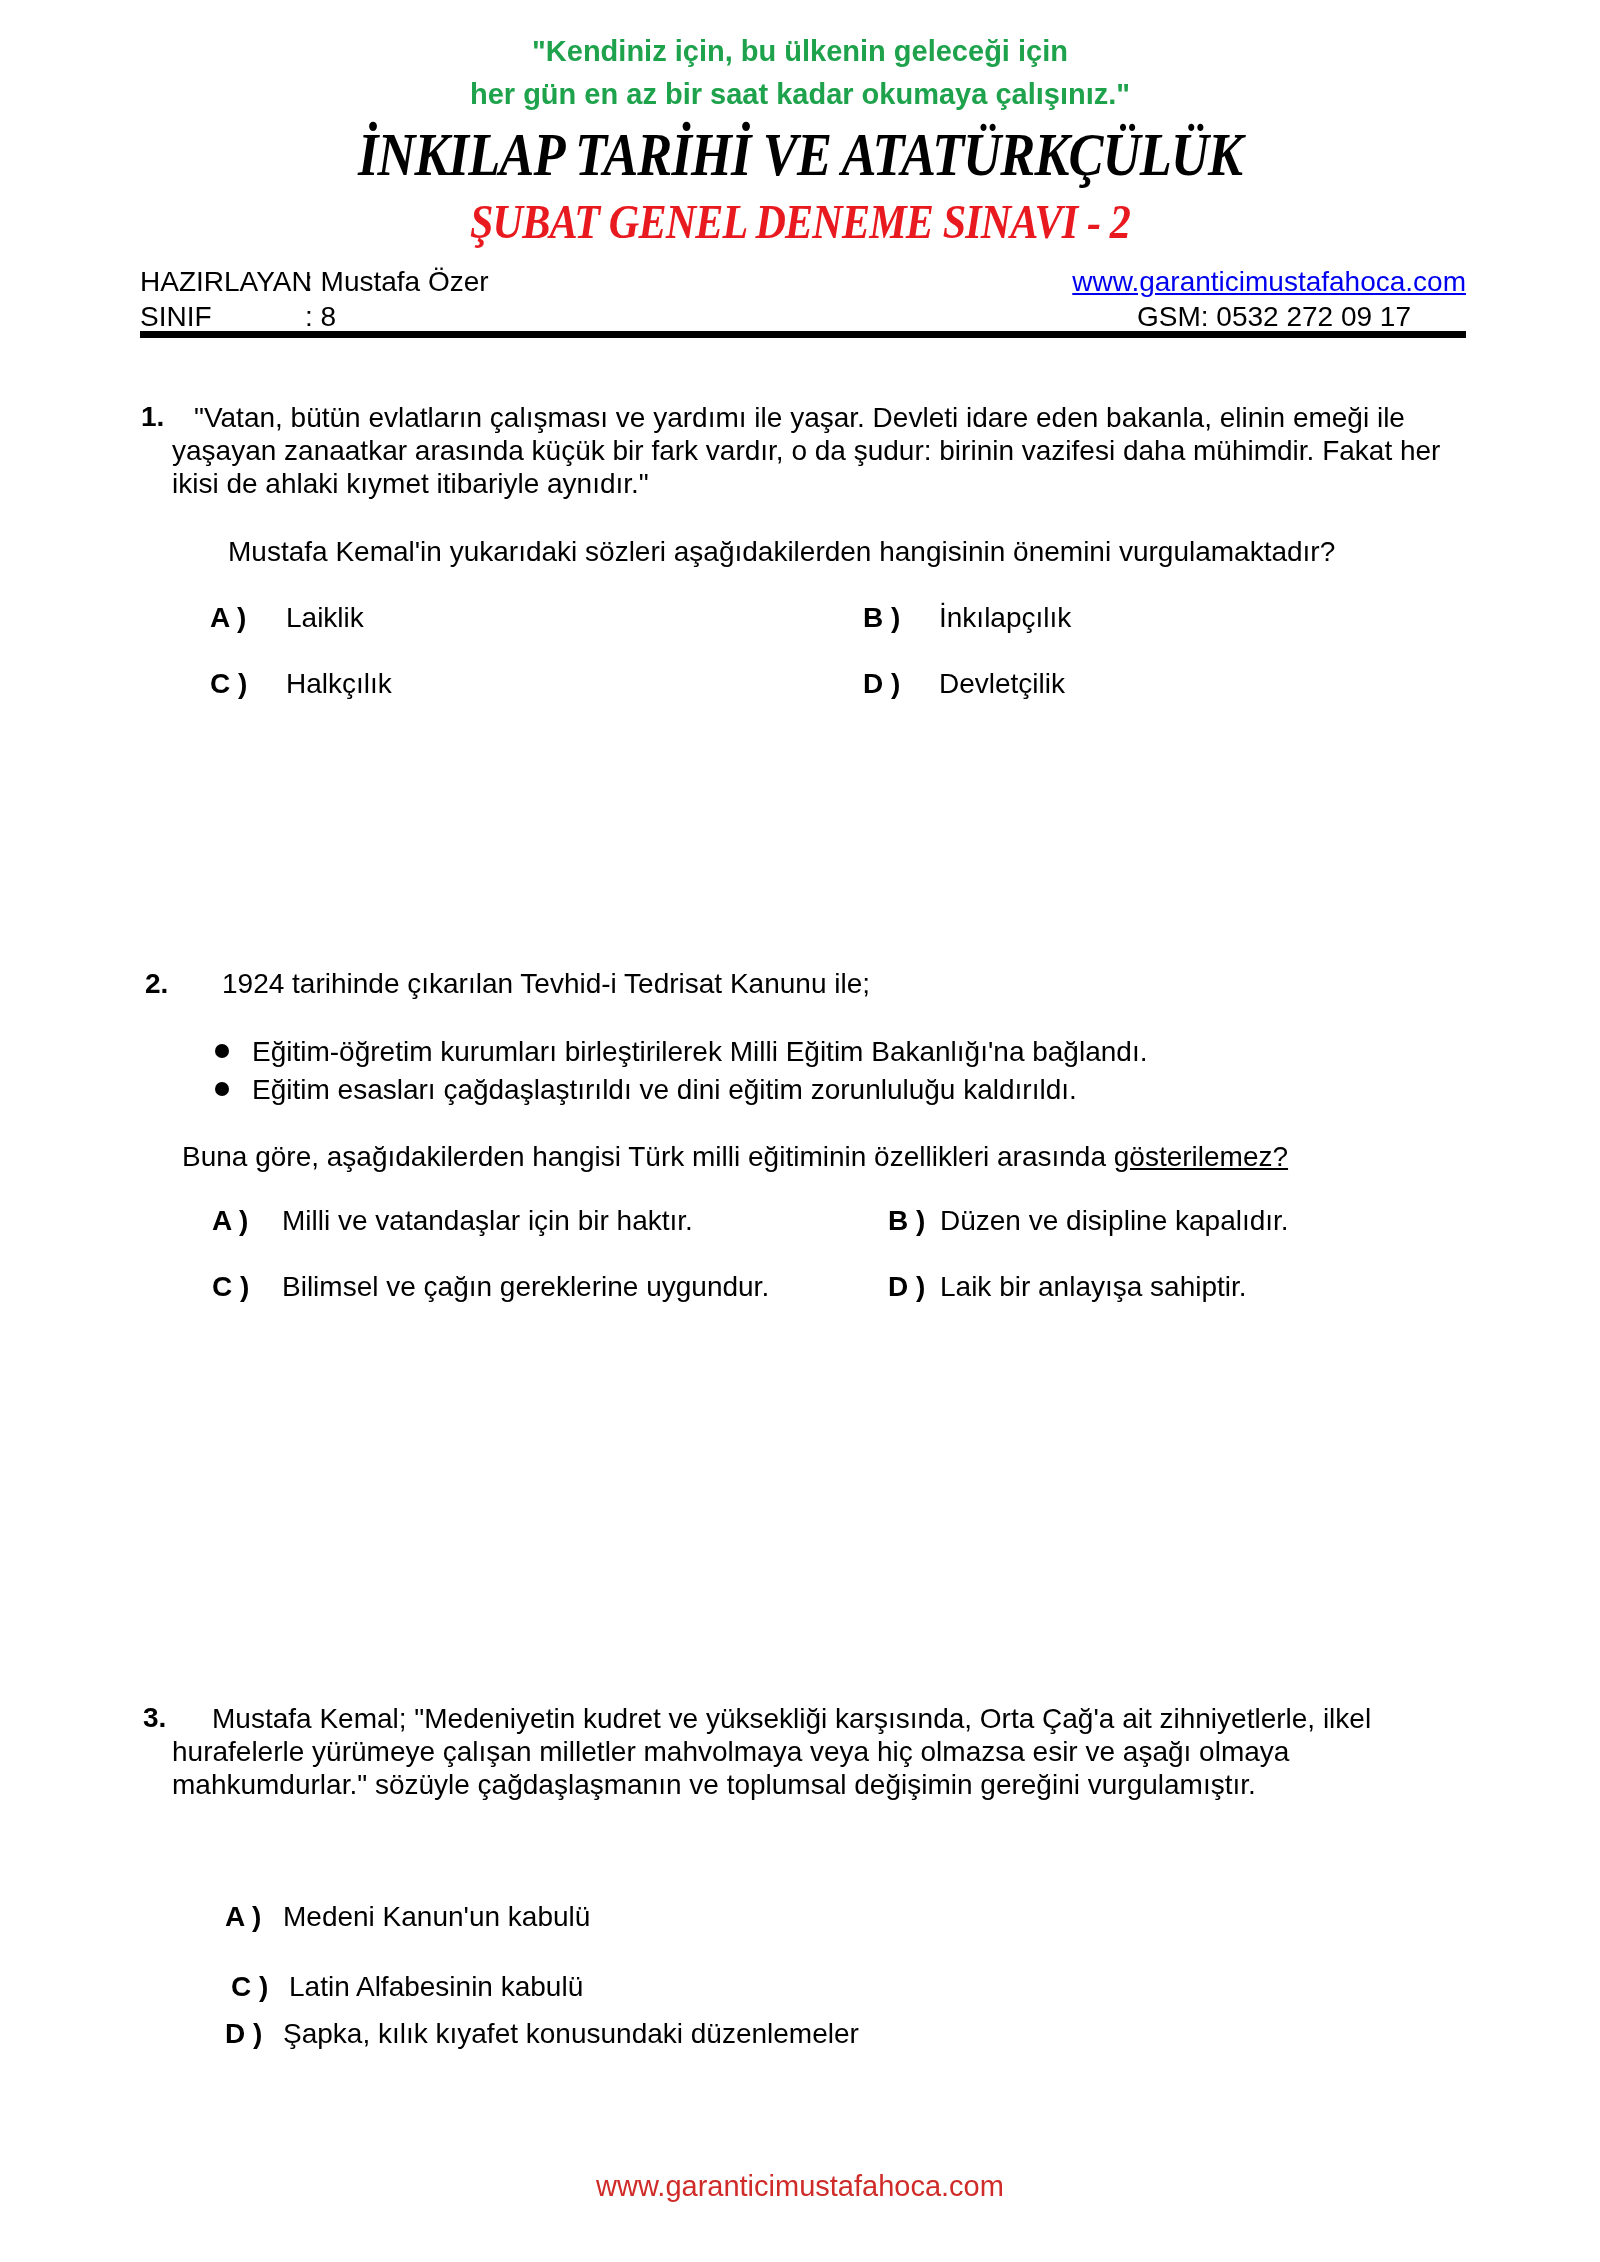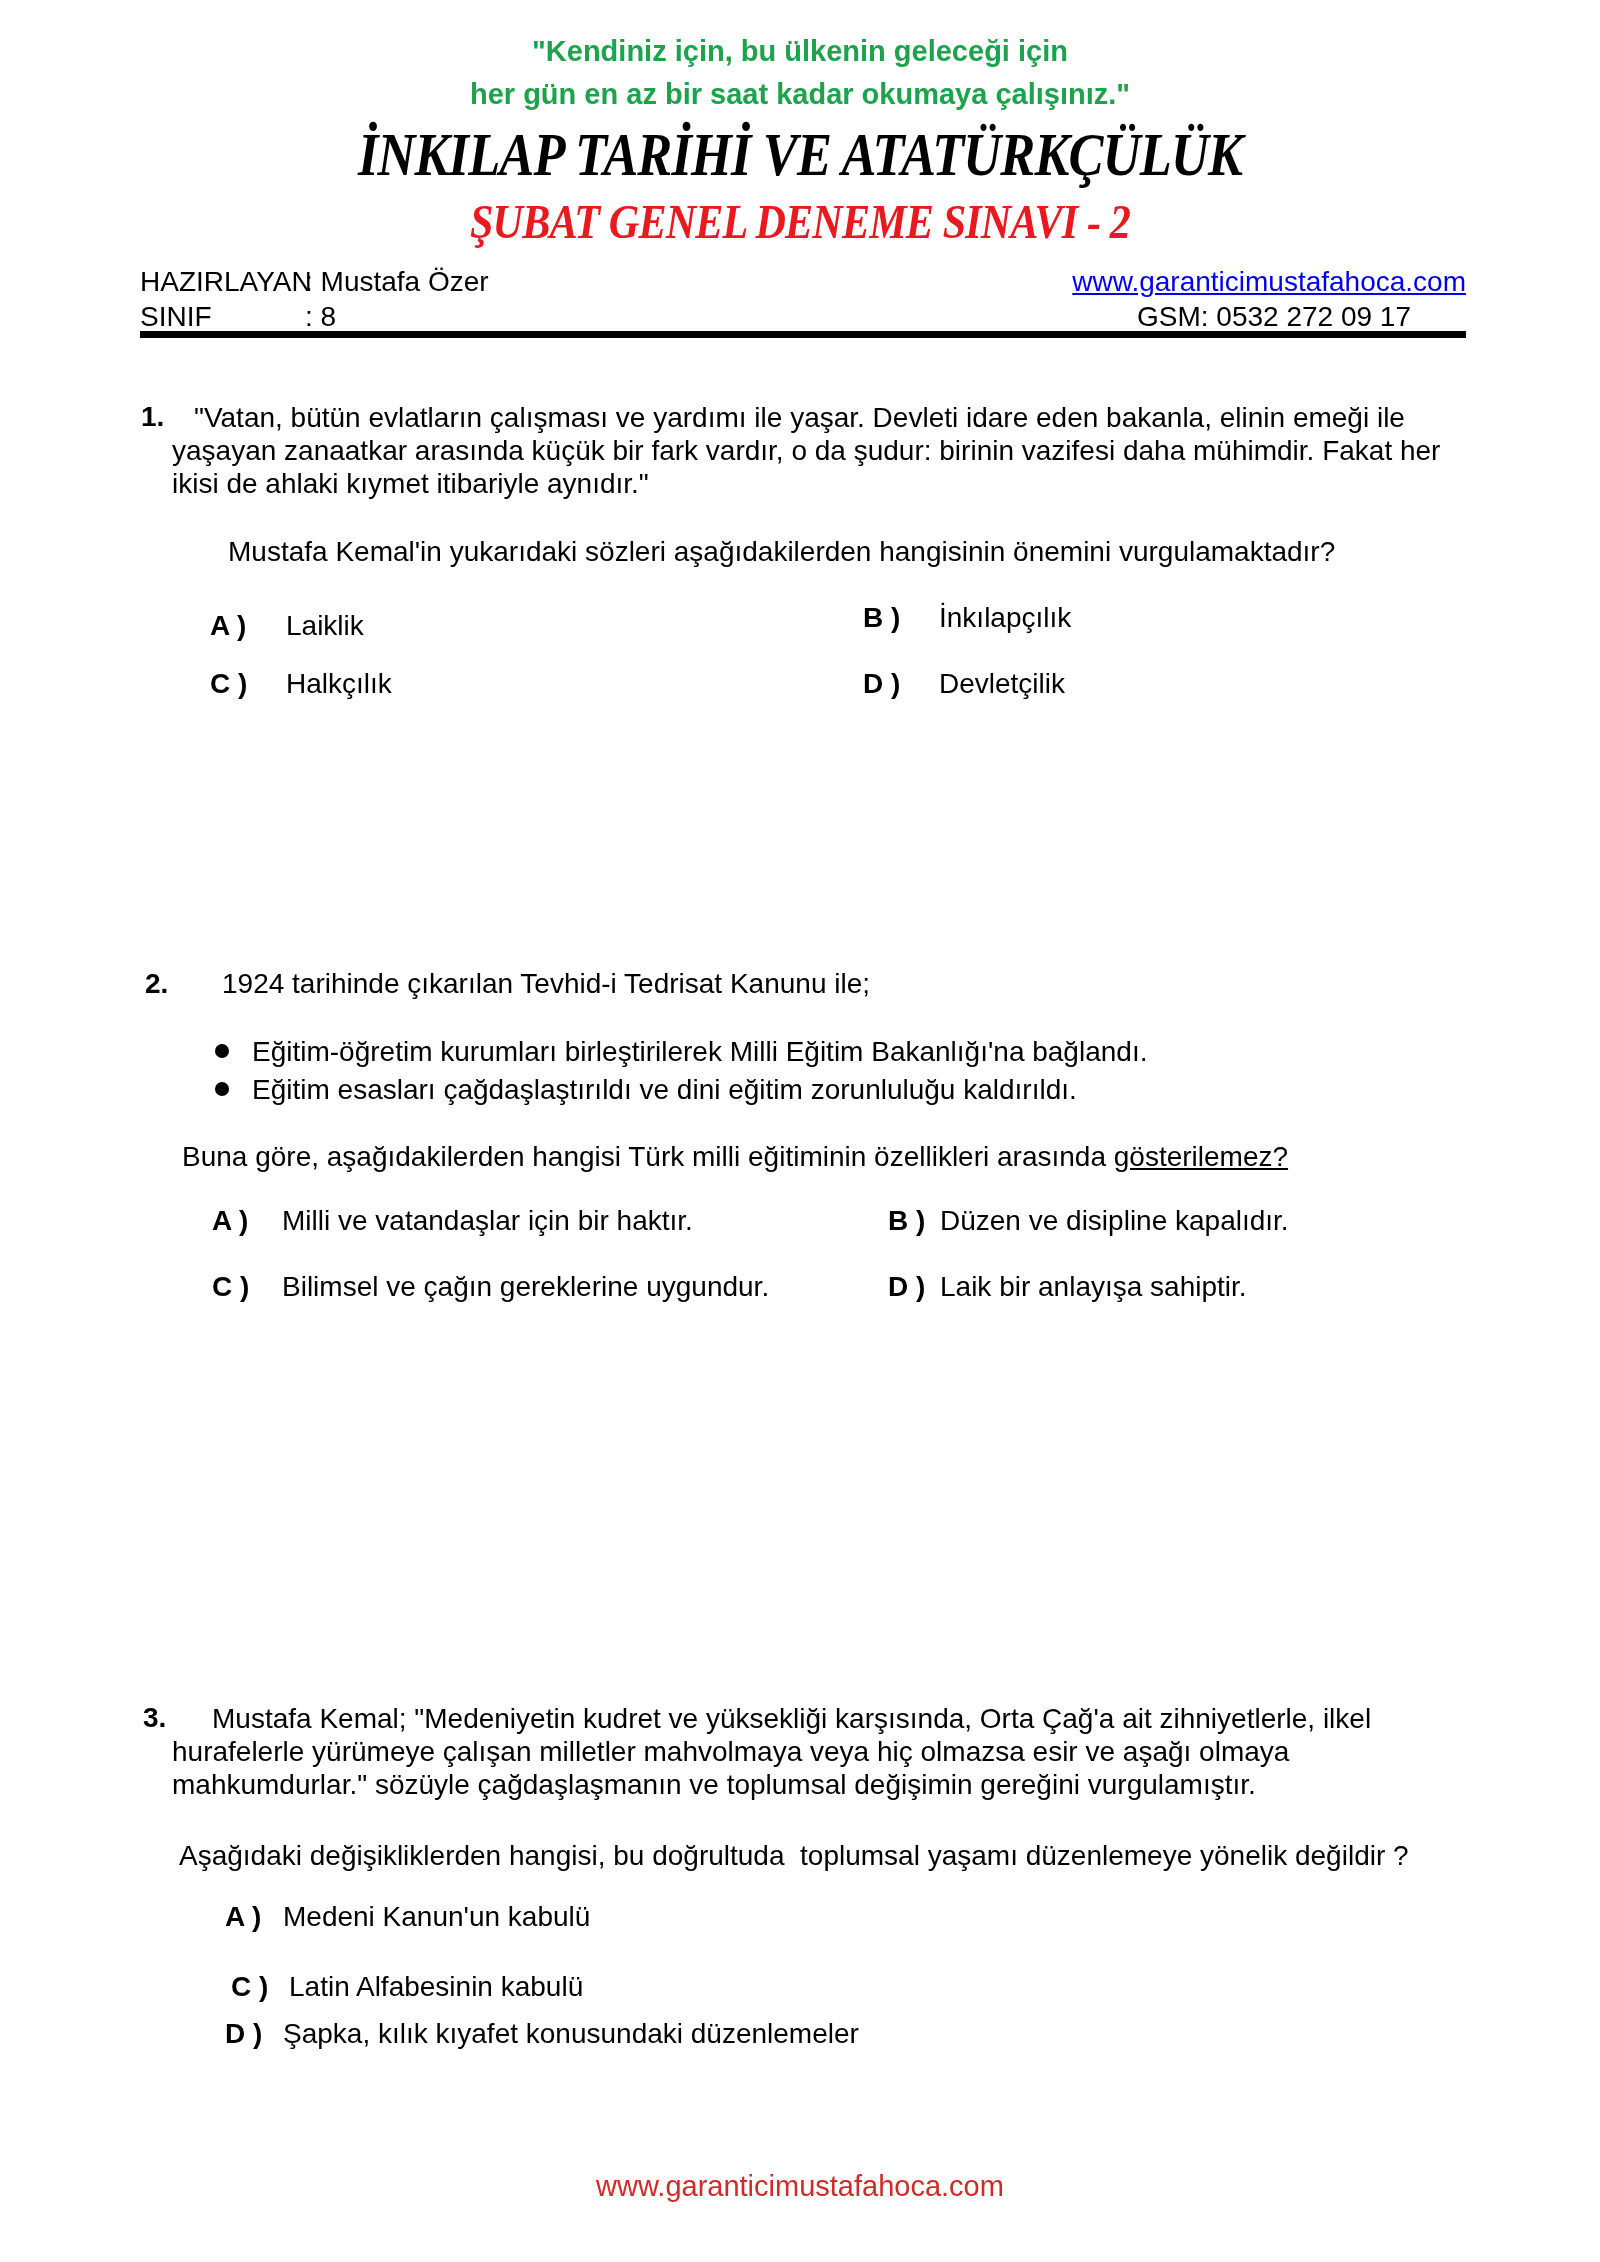--- a/index.html
+++ b/index.html
@@ -103,21 +103,21 @@
   <div class="abs rule"></div>
 
   <div class="abs q-num" style="left:141px;top:401px;">1.</div>
   <div class="abs para" style="left:172px;top:401px;">
     <div class="line" style="padding-left:22px;">"Vatan, bütün evlatların çalışması ve yardımı ile yaşar. Devleti idare eden bakanla, elinin emeği ile</div>
     <div class="line">yaşayan zanaatkar arasında küçük bir fark vardır, o da şudur: birinin vazifesi daha mühimdir. Fakat her</div>
     <div class="line">ikisi de ahlaki kıymet itibariyle aynıdır."</div>
   </div>
   <div class="abs pre" style="left:228px;top:536px;">Mustafa Kemal'in yukarıdaki sözleri aşağıdakilerden hangisinin önemini vurgulamaktadır?</div>
 
-  <div class="abs opt" style="left:210px;top:602px;margin-top:8px;">
+  <div class="abs opt" style="left:210px;top:602px;">
     <span class="letter lw76">A )</span><span>Laiklik</span>
   </div>
   <div class="abs opt" style="left:863px;top:602px;">
     <span class="letter lw76">B )</span><span>İnkılapçılık</span>
   </div>
   <div class="abs opt" style="left:210px;top:668px;">
     <span class="letter lw76">C )</span><span>Halkçılık</span>
   </div>
   <div class="abs opt" style="left:863px;top:668px;">
     <span class="letter lw76">D )</span><span>Devletçilik</span>
@@ -151,21 +151,20 @@
   <div class="abs opt" style="left:888px;top:1271px;">
     <span class="letter lw52">D )</span><span>Laik bir anlayışa sahiptir.</span>
   </div>
 
   <div class="abs q-num" style="left:143px;top:1702px;">3.</div>
   <div class="abs para" style="left:172px;top:1702px;">
     <div class="line" style="padding-left:40px;">Mustafa Kemal; "Medeniyetin kudret ve yüksekliği karşısında, Orta Çağ'a ait zihniyetlerle, ilkel</div>
     <div class="line">hurafelerle yürümeye çalışan milletler mahvolmaya veya hiç olmazsa esir ve aşağı olmaya</div>
     <div class="line">mahkumdurlar." sözüyle çağdaşlaşmanın ve toplumsal değişimin gereğini vurgulamıştır.</div>
   </div>
-  <div class="abs pre" style="left:179px;top:1840px;">Aşağıdaki değişikliklerden hangisi, bu doğrultuda  toplumsal yaşamı düzenlemeye yönelik değildir ?</div>
 
   <div class="abs opt" style="left:225px;top:1901px;">
     <span class="letter lw58">A )</span><span>Medeni Kanun'un kabulü</span>
   </div>
   <div class="abs opt" style="left:225px;top:1971px;margin-left:6px;">
     <span class="letter lw58">C )</span><span>Latin Alfabesinin kabulü</span>
   </div>
   <div class="abs opt" style="left:225px;top:2006px;margin-top:12px;">
     <span class="letter lw58">D )</span><span>Şapka, kılık kıyafet konusundaki düzenlemeler</span>
   </div>

